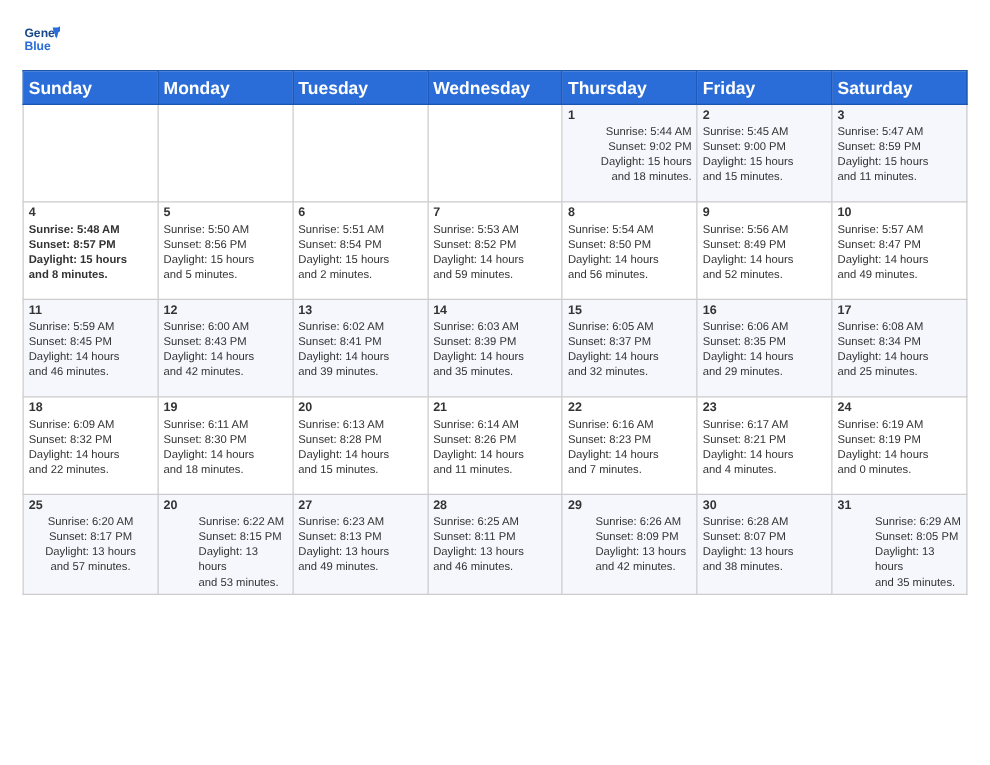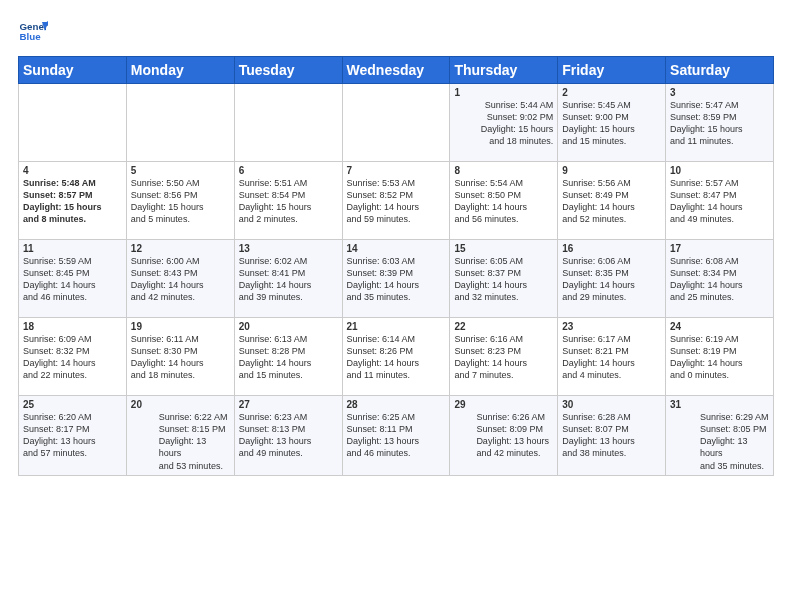--- a/index.html
+++ b/index.html
@@ -303,21 +303,21 @@
             <span class="day-num">24</span>
             <div class="cell-text" style="white-space: pre-line;">Sunrise: 6:19 AM
 Sunset: 8:19 PM
 Daylight: 14 hours
 and 0 minutes.</div>
           </td>
         </tr>
         <tr>
           <td>
             <span class="day-num">25</span>
-            <div class="cell-text" style="white-space: pre-line;">Sunrise: 6:20 AM
+            <div class="cell-text" style="white-space: pre-line; text-align: center;">Sunrise: 6:20 AM
 Sunset: 8:17 PM
 Daylight: 13 hours
 and 57 minutes.</div>
           </td>
           <td>
             <span class="day-num">20</span>
             <div class="cell-text" style="white-space: pre-line; margin-left: 28px;">Sunrise: 6:22 AM
 Sunset: 8:15 PM
 Daylight: 13 hours
 and 53 minutes.</div>

